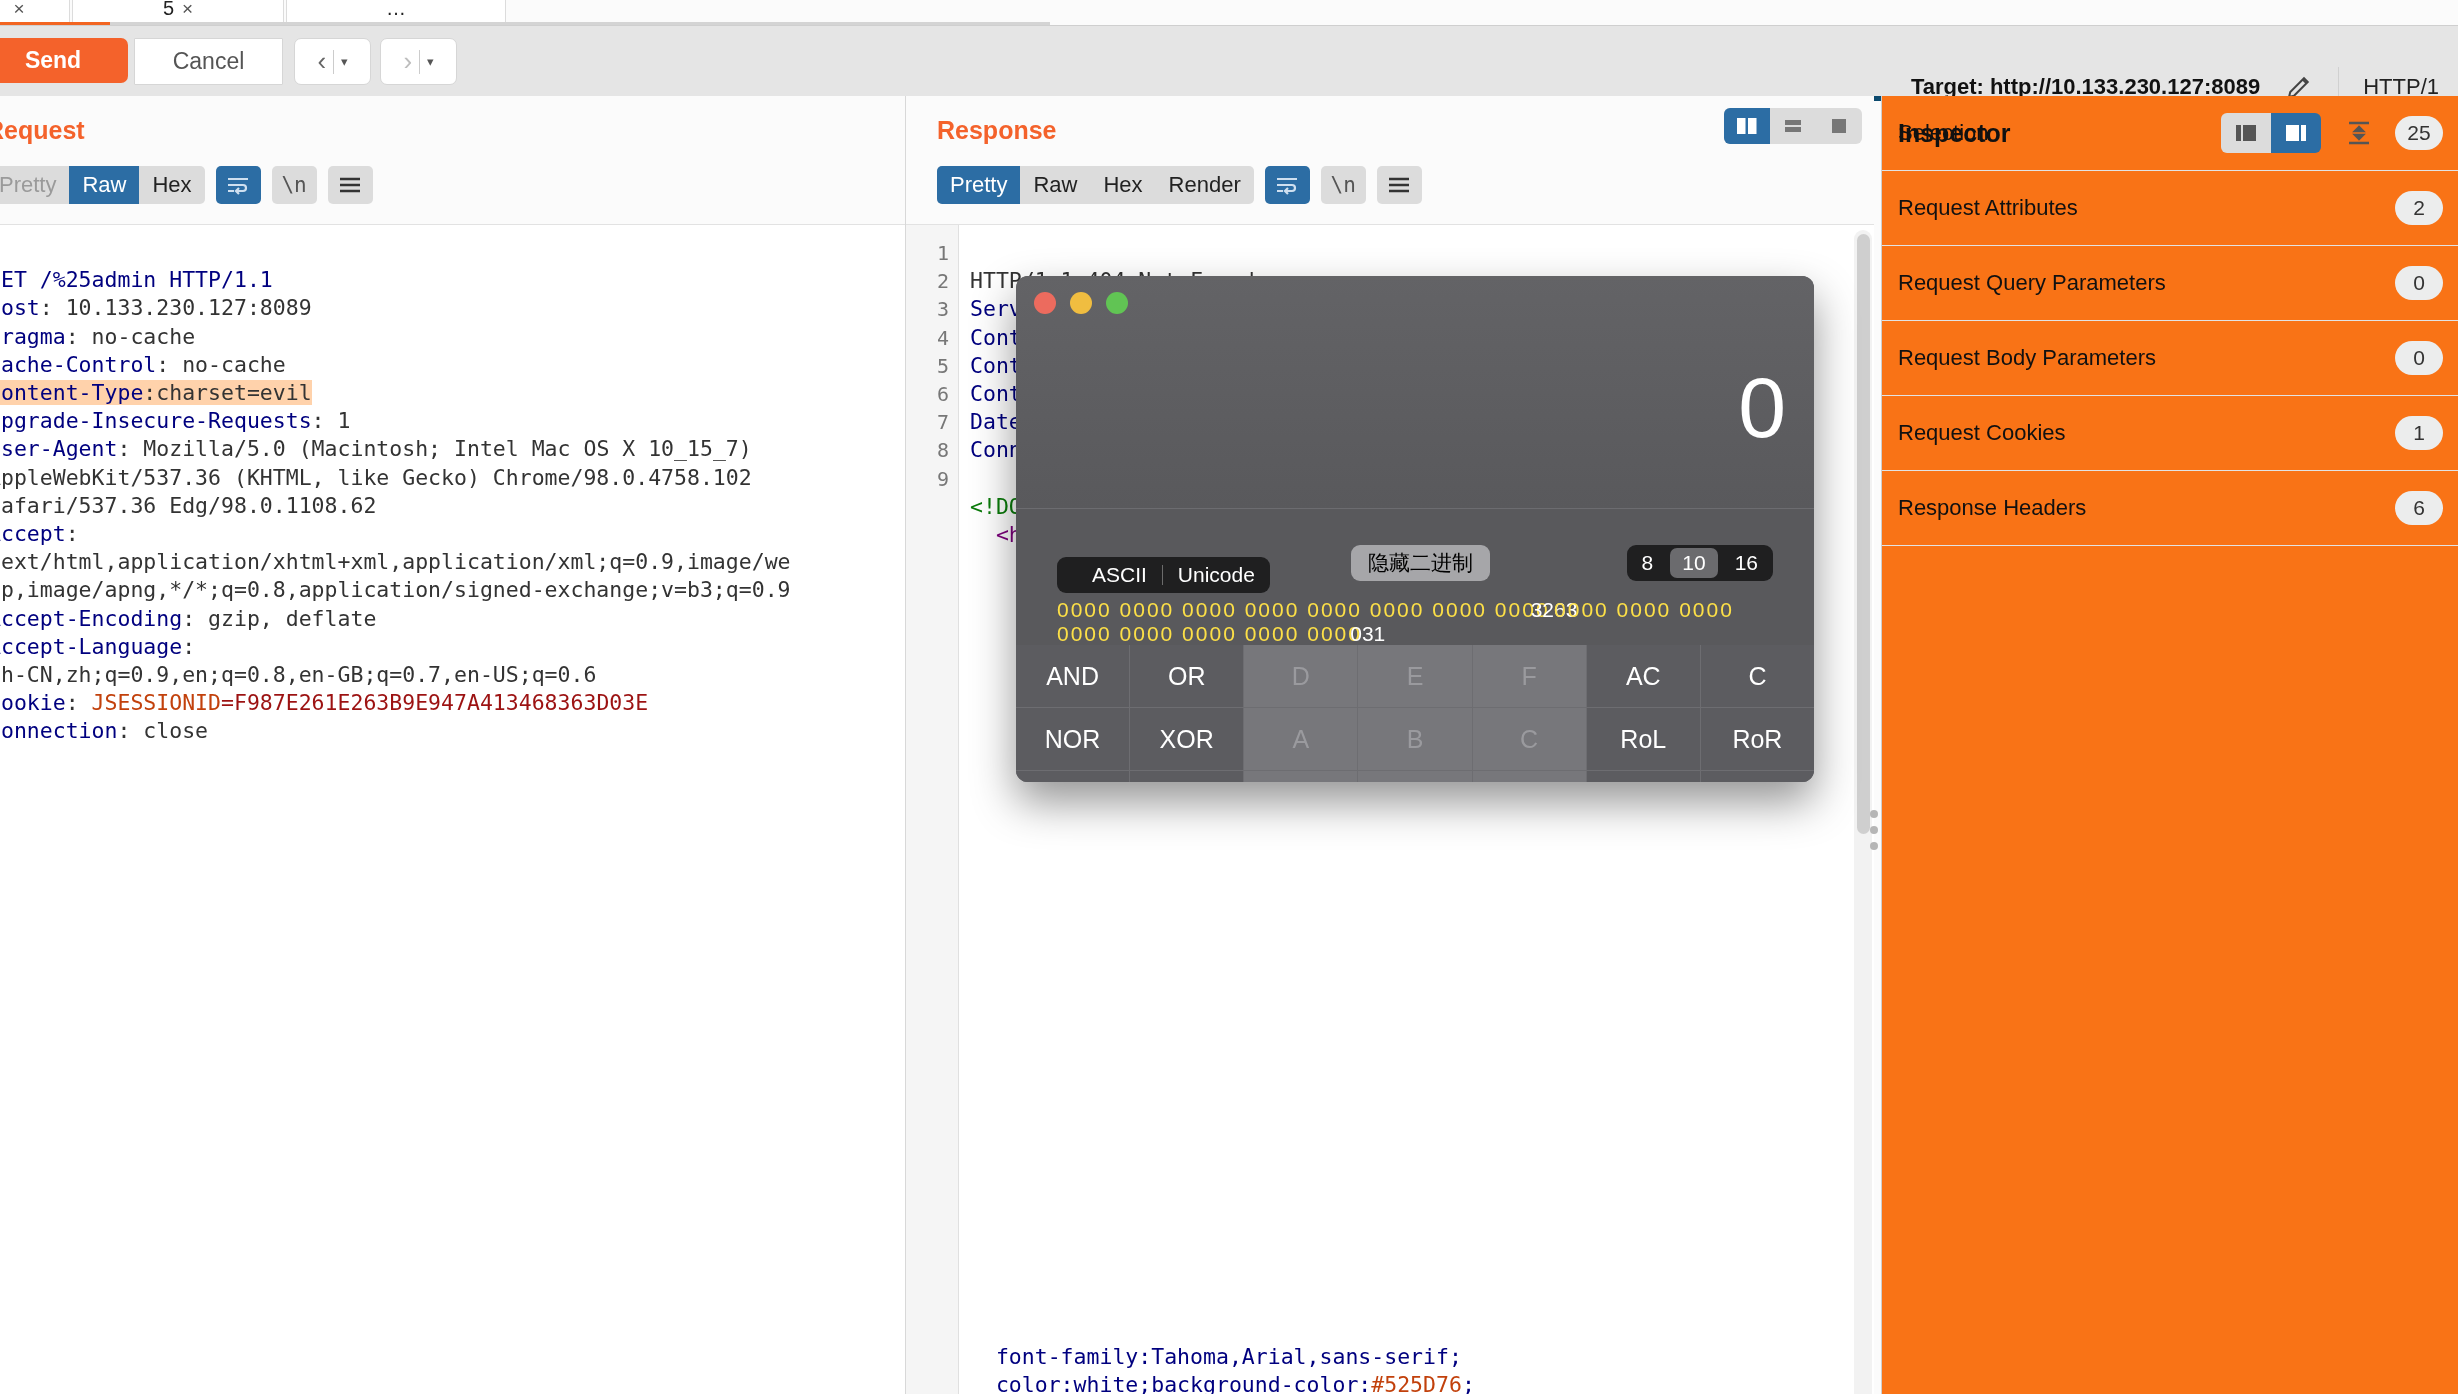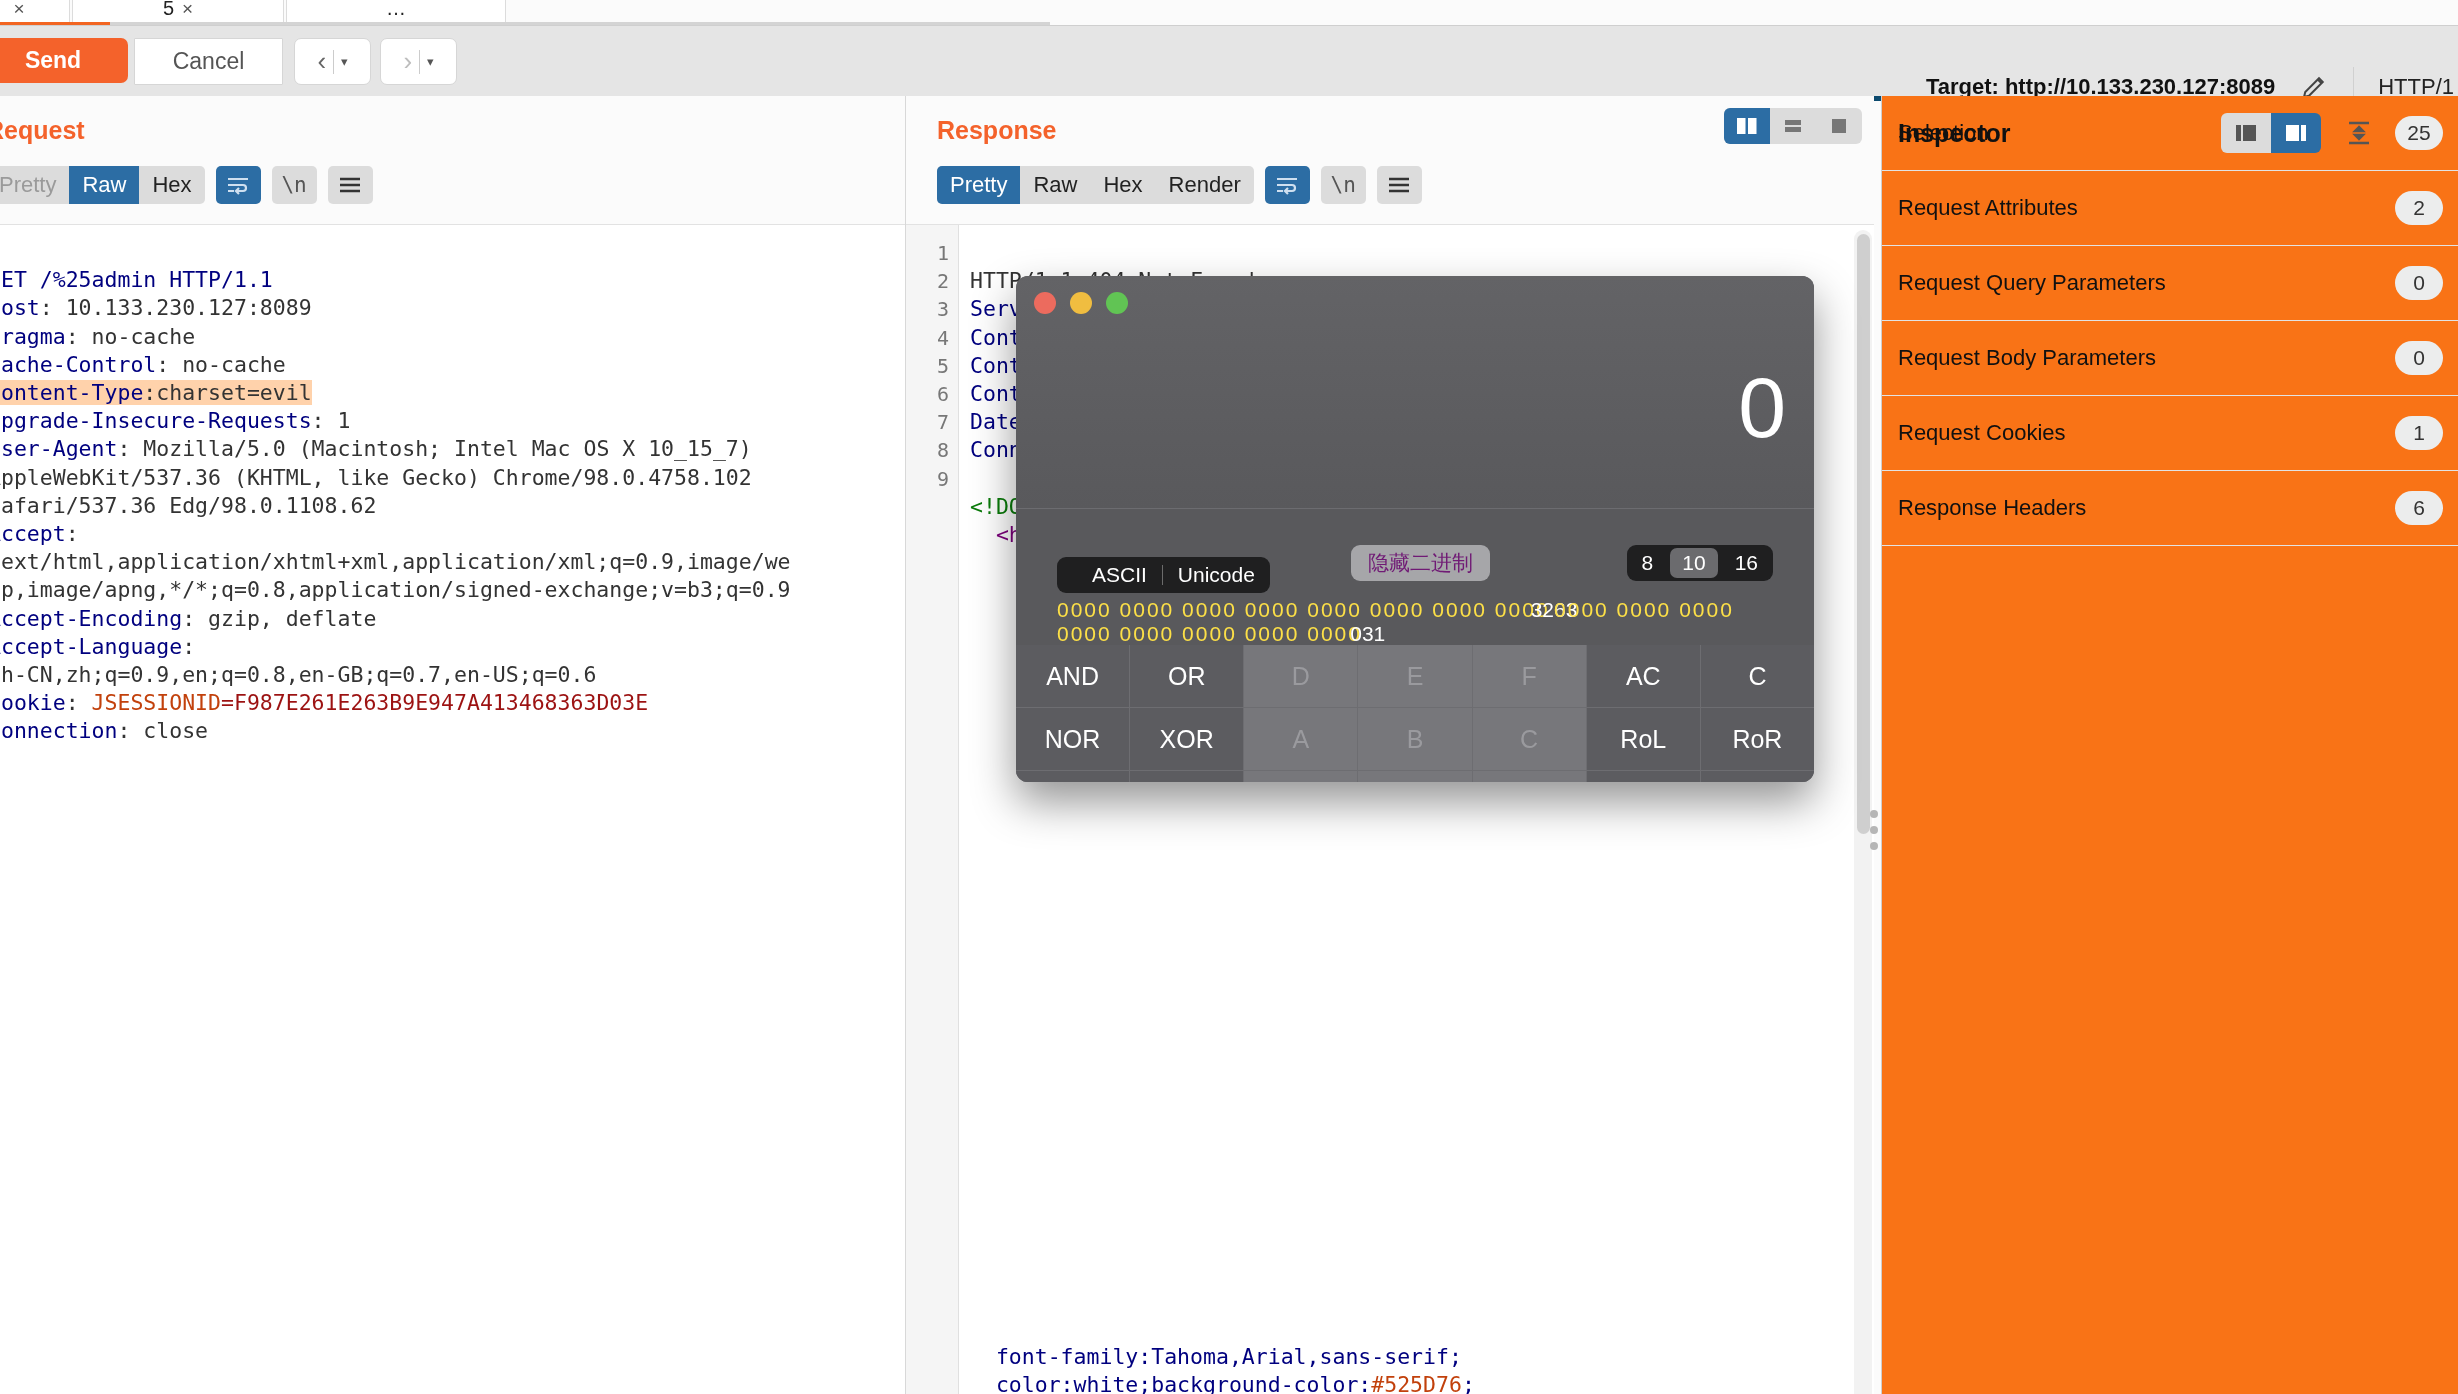--- a/index.html
+++ b/index.html
@@ -34,21 +34,21 @@
     border:1px solid #d6d6d6;border-radius:1px;color:#555;font-size:23px;
     display:flex;align-items:center;justify-content:center;cursor:pointer;}
   .btn-nav{position:absolute;top:12px;height:45px;width:75px;background:#fff;border:1px solid #d6d6d6;
     border-radius:7px;display:flex;align-items:center;justify-content:center;cursor:pointer;}
   .btn-prev{left:294px;}
   .btn-next{left:380px;}
   .navglyph{font-size:26px;color:#666;}
   .navglyph.dim{color:#bdbdbd;}
   .navsep{width:1px;height:24px;background:#ccc;margin:0 7px;}
   .navcaret{font-size:13px;color:#555;}
-  .target-wrap{position:absolute;right:0;top:26px;height:70px;display:flex;align-items:center;padding-right:4px;}
+  .target-wrap{position:absolute;right:0;top:26px;height:70px;display:flex;align-items:center;padding-right:19px;}
   .target-text{font-size:22px;font-weight:bold;color:#111;}
   .pencil{margin-left:24px;width:30px;height:30px;cursor:pointer;}
   .vsep{width:1px;height:40px;background:#d0d0d0;margin:0 24px;}
   .proto{font-size:22px;color:#222;}
 
   
   .panel-title{position:absolute;font-size:25px;font-weight:bold;color:#f4622b;}
   .seg{position:absolute;display:flex;align-items:center;}
   .segbar{display:flex;background:#dcdcdc;border-radius:5px;overflow:hidden;height:38px;}
   .segbtn{padding:0 13px;height:38px;display:flex;align-items:center;justify-content:center;
@@ -121,21 +121,21 @@
   .calc-display{position:absolute;right:28px;top:88px;font-size:86px;color:#fff;font-weight:200;
     font-family:"Liberation Sans",sans-serif;line-height:86px;}
   .calc-mid{position:absolute;left:0;top:233px;width:798px;height:136px;}
   .pill{position:absolute;background:#1f1f20;border-radius:9px;height:36px;display:flex;
     align-items:center;color:#fff;font-size:21px;}
   .pill .seg2{padding:0 15px;cursor:pointer;}
   .pill .divd{width:1px;height:20px;background:#6b6b6b;}
   .pill .sel{background:#6b6b6e;border-radius:7px;height:30px;display:flex;align-items:center;padding:0 12px;margin:0 2px;}
   .hidebin{position:absolute;left:335px;top:36px;background:#a6a6a9;border-radius:9px;
     height:36px;display:flex;align-items:center;justify-content:center;padding:0 17px;
-    font-size:21px;color:#701a75;cursor:pointer;}
+    font-size:21px;color:#000000;cursor:pointer;}
   .bits{position:absolute;left:41px;top:89px;width:716px;}
   .bitrow{position:relative;height:25px;}
   .bitzeros{font-family:Liberation Sans, sans-serif;font-size:21px;color:#fde047;letter-spacing:2px;}
   .bitlabels{position:relative;height:27px;color:#fff;font-size:21px;}
   .bl{position:absolute;}
   .bl-l{left:0;}.bl-r{right:0;}
   .calc-keys{position:absolute;left:0;top:369px;width:798px;height:372px;
     display:grid;grid-template-columns:repeat(7,1fr);grid-template-rows:repeat(6,62px);
     gap:1px;background:#6d6d71;}
   .key{display:flex;align-items:center;justify-content:center;font-size:25px;color:#fff;

